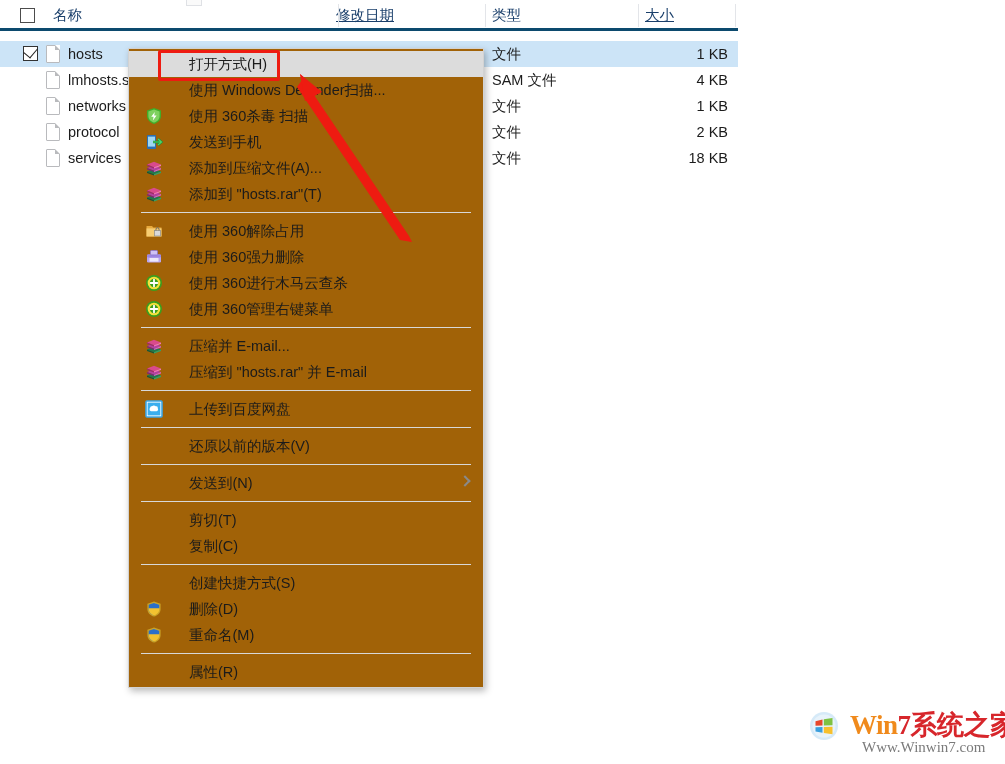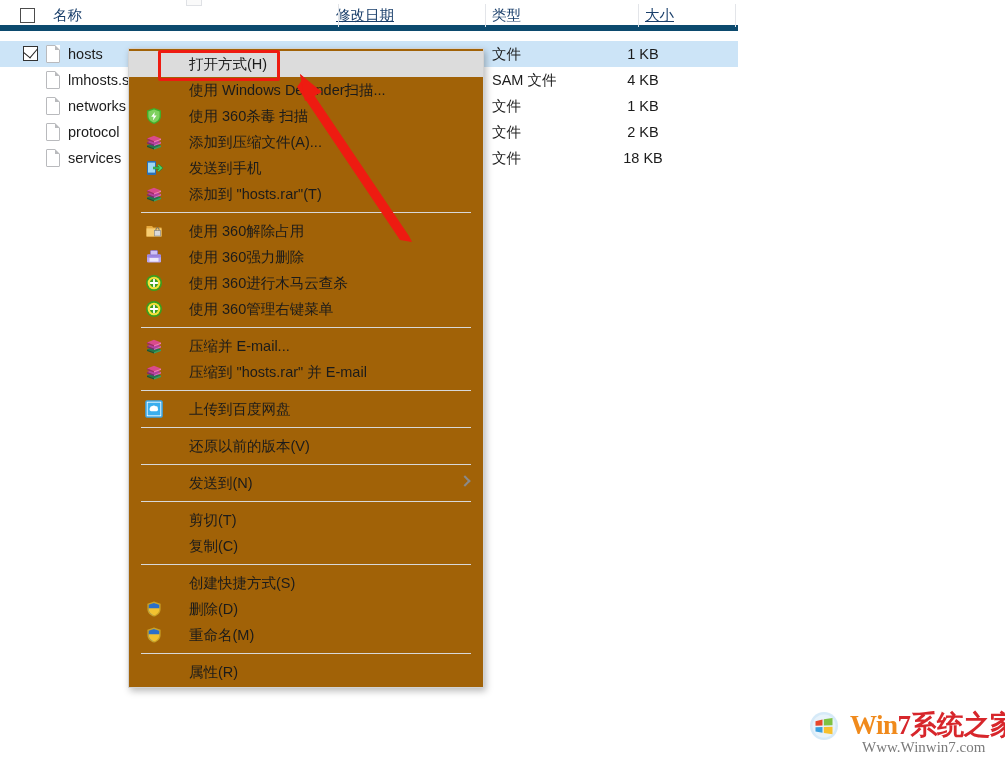--- a/index.html
+++ b/index.html
@@ -21,21 +21,21 @@
     position: absolute;
     left: 0; top: 0;
     width: 1005px; height: 200px;
     background: #ffffff;
   }
   .col-head {
     position: absolute;
     left: 0; top: 0;
     width: 738px; height: 31px;
     background: #ffffff;
-    border-bottom: 6px solid #0c4a6e;
+    border-bottom: 3px solid #0c4a6e;
   }
   .col-head .hdr {
     position: absolute;
     top: 0; height: 30px;
     line-height: 31px;
     font-size: 14.5px;
     color: #2b5797;
     color: #1a3f6b;
     white-space: nowrap;
   }
@@ -118,21 +118,21 @@
   .ctype {
     position: absolute;
     left: 492px; top: 0; height: 26px;
     line-height: 27px;
     white-space: nowrap;
   }
   .csize {
     position: absolute;
     left: 558px; top: 0; width: 170px;
     height: 26px; line-height: 27px;
-    text-align: center;
+    text-align: right;
     white-space: nowrap;
   }
 
   
   .ctxmenu {
     position: absolute;
     left: 128px; top: 48px;
     width: 356px;
     background: #a16207;
     border: 1px solid #d2d2d2;
@@ -292,41 +292,41 @@
       <div class="mi"><span>使用 Windows Defender扫描...</span></div>
       <div class="mi"><span class="micon">
           <svg class="ic" viewBox="0 0 18 18">
             <path d="M9 1 L16 3.5 V9 C16 13.2 12.8 15.8 9 17 C5.2 15.8 2 13.2 2 9 V3.5 Z" fill="#3fae2a"></path>
             <path d="M9 2.6 L14.6 4.6 V9 C14.6 12.4 12.1 14.6 9 15.6 C5.9 14.6 3.4 12.4 3.4 9 V4.6 Z" fill="#7fd15f"></path>
             <path d="M9.8 5 L6.2 9.8 H8.6 L7.9 13.4 L11.6 8.4 H9.2 Z" fill="#ffffff"></path>
           </svg>
         </span><span>使用 360杀毒 扫描</span></div>
       <div class="mi"><span class="micon">
           <svg class="ic" viewBox="0 0 18 18">
+            <rect x="2" y="2" width="9" height="14" rx="1" fill="#2a6fb5"></rect>
+            <rect x="3" y="3.6" width="7" height="10" fill="#9fd8f2"></rect>
+            <path d="M8 9 H16 M13 6 L16.5 9 L13 12" stroke="#1d8a3c" stroke-width="2.4" fill="none"></path>
+            <path d="M8 9 H16 M13 6 L16.5 9 L13 12" stroke="#4fd463" stroke-width="1.2" fill="none"></path>
+          </svg>
+        </span><span>发送到手机</span></div>
+      <div class="mi"><span class="micon">
+          <svg class="ic" viewBox="0 0 18 18">
             <g>
               <path d="M2 12.5 L9 9.8 L16 12.5 L9 15.2 Z" fill="#1f7a4d"></path>
               <path d="M2 12.5 L9 15.2 L9 16.6 L2 13.9 Z" fill="#13573a"></path>
               <path d="M16 12.5 L9 15.2 L9 16.6 L16 13.9 Z" fill="#2fa46a"></path>
               <path d="M2 9 L9 6.3 L16 9 L9 11.7 Z" fill="#b33fa0"></path>
               <path d="M2 9 L9 11.7 L9 13 L2 10.4 Z" fill="#7d2a70"></path>
               <path d="M16 9 L9 11.7 L9 13 L16 10.4 Z" fill="#d962c6"></path>
               <path d="M2 5.5 L9 2.8 L16 5.5 L9 8.2 Z" fill="#d94a8c"></path>
               <path d="M2 5.5 L9 8.2 L9 9.5 L2 6.9 Z" fill="#9e2f63"></path>
               <path d="M16 5.5 L9 8.2 L9 9.5 L16 6.9 Z" fill="#f277b4"></path>
             </g>
           </svg>
         </span><span>添加到压缩文件(A)...</span></div>
-      <div class="mi"><span class="micon">
-          <svg class="ic" viewBox="0 0 18 18">
-            <rect x="2" y="2" width="9" height="14" rx="1" fill="#2a6fb5"></rect>
-            <rect x="3" y="3.6" width="7" height="10" fill="#9fd8f2"></rect>
-            <path d="M8 9 H16 M13 6 L16.5 9 L13 12" stroke="#1d8a3c" stroke-width="2.4" fill="none"></path>
-            <path d="M8 9 H16 M13 6 L16.5 9 L13 12" stroke="#4fd463" stroke-width="1.2" fill="none"></path>
-          </svg>
-        </span><span>发送到手机</span></div>
       <div class="mi"><span class="micon">
           <svg class="ic" viewBox="0 0 18 18">
             <g>
               <path d="M2 12.5 L9 9.8 L16 12.5 L9 15.2 Z" fill="#1f7a4d"></path>
               <path d="M2 12.5 L9 15.2 L9 16.6 L2 13.9 Z" fill="#13573a"></path>
               <path d="M16 12.5 L9 15.2 L9 16.6 L16 13.9 Z" fill="#2fa46a"></path>
               <path d="M2 9 L9 6.3 L16 9 L9 11.7 Z" fill="#b33fa0"></path>
               <path d="M2 9 L9 11.7 L9 13 L2 10.4 Z" fill="#7d2a70"></path>
               <path d="M16 9 L9 11.7 L9 13 L16 10.4 Z" fill="#d962c6"></path>
               <path d="M2 5.5 L9 2.8 L16 5.5 L9 8.2 Z" fill="#d94a8c"></path>

